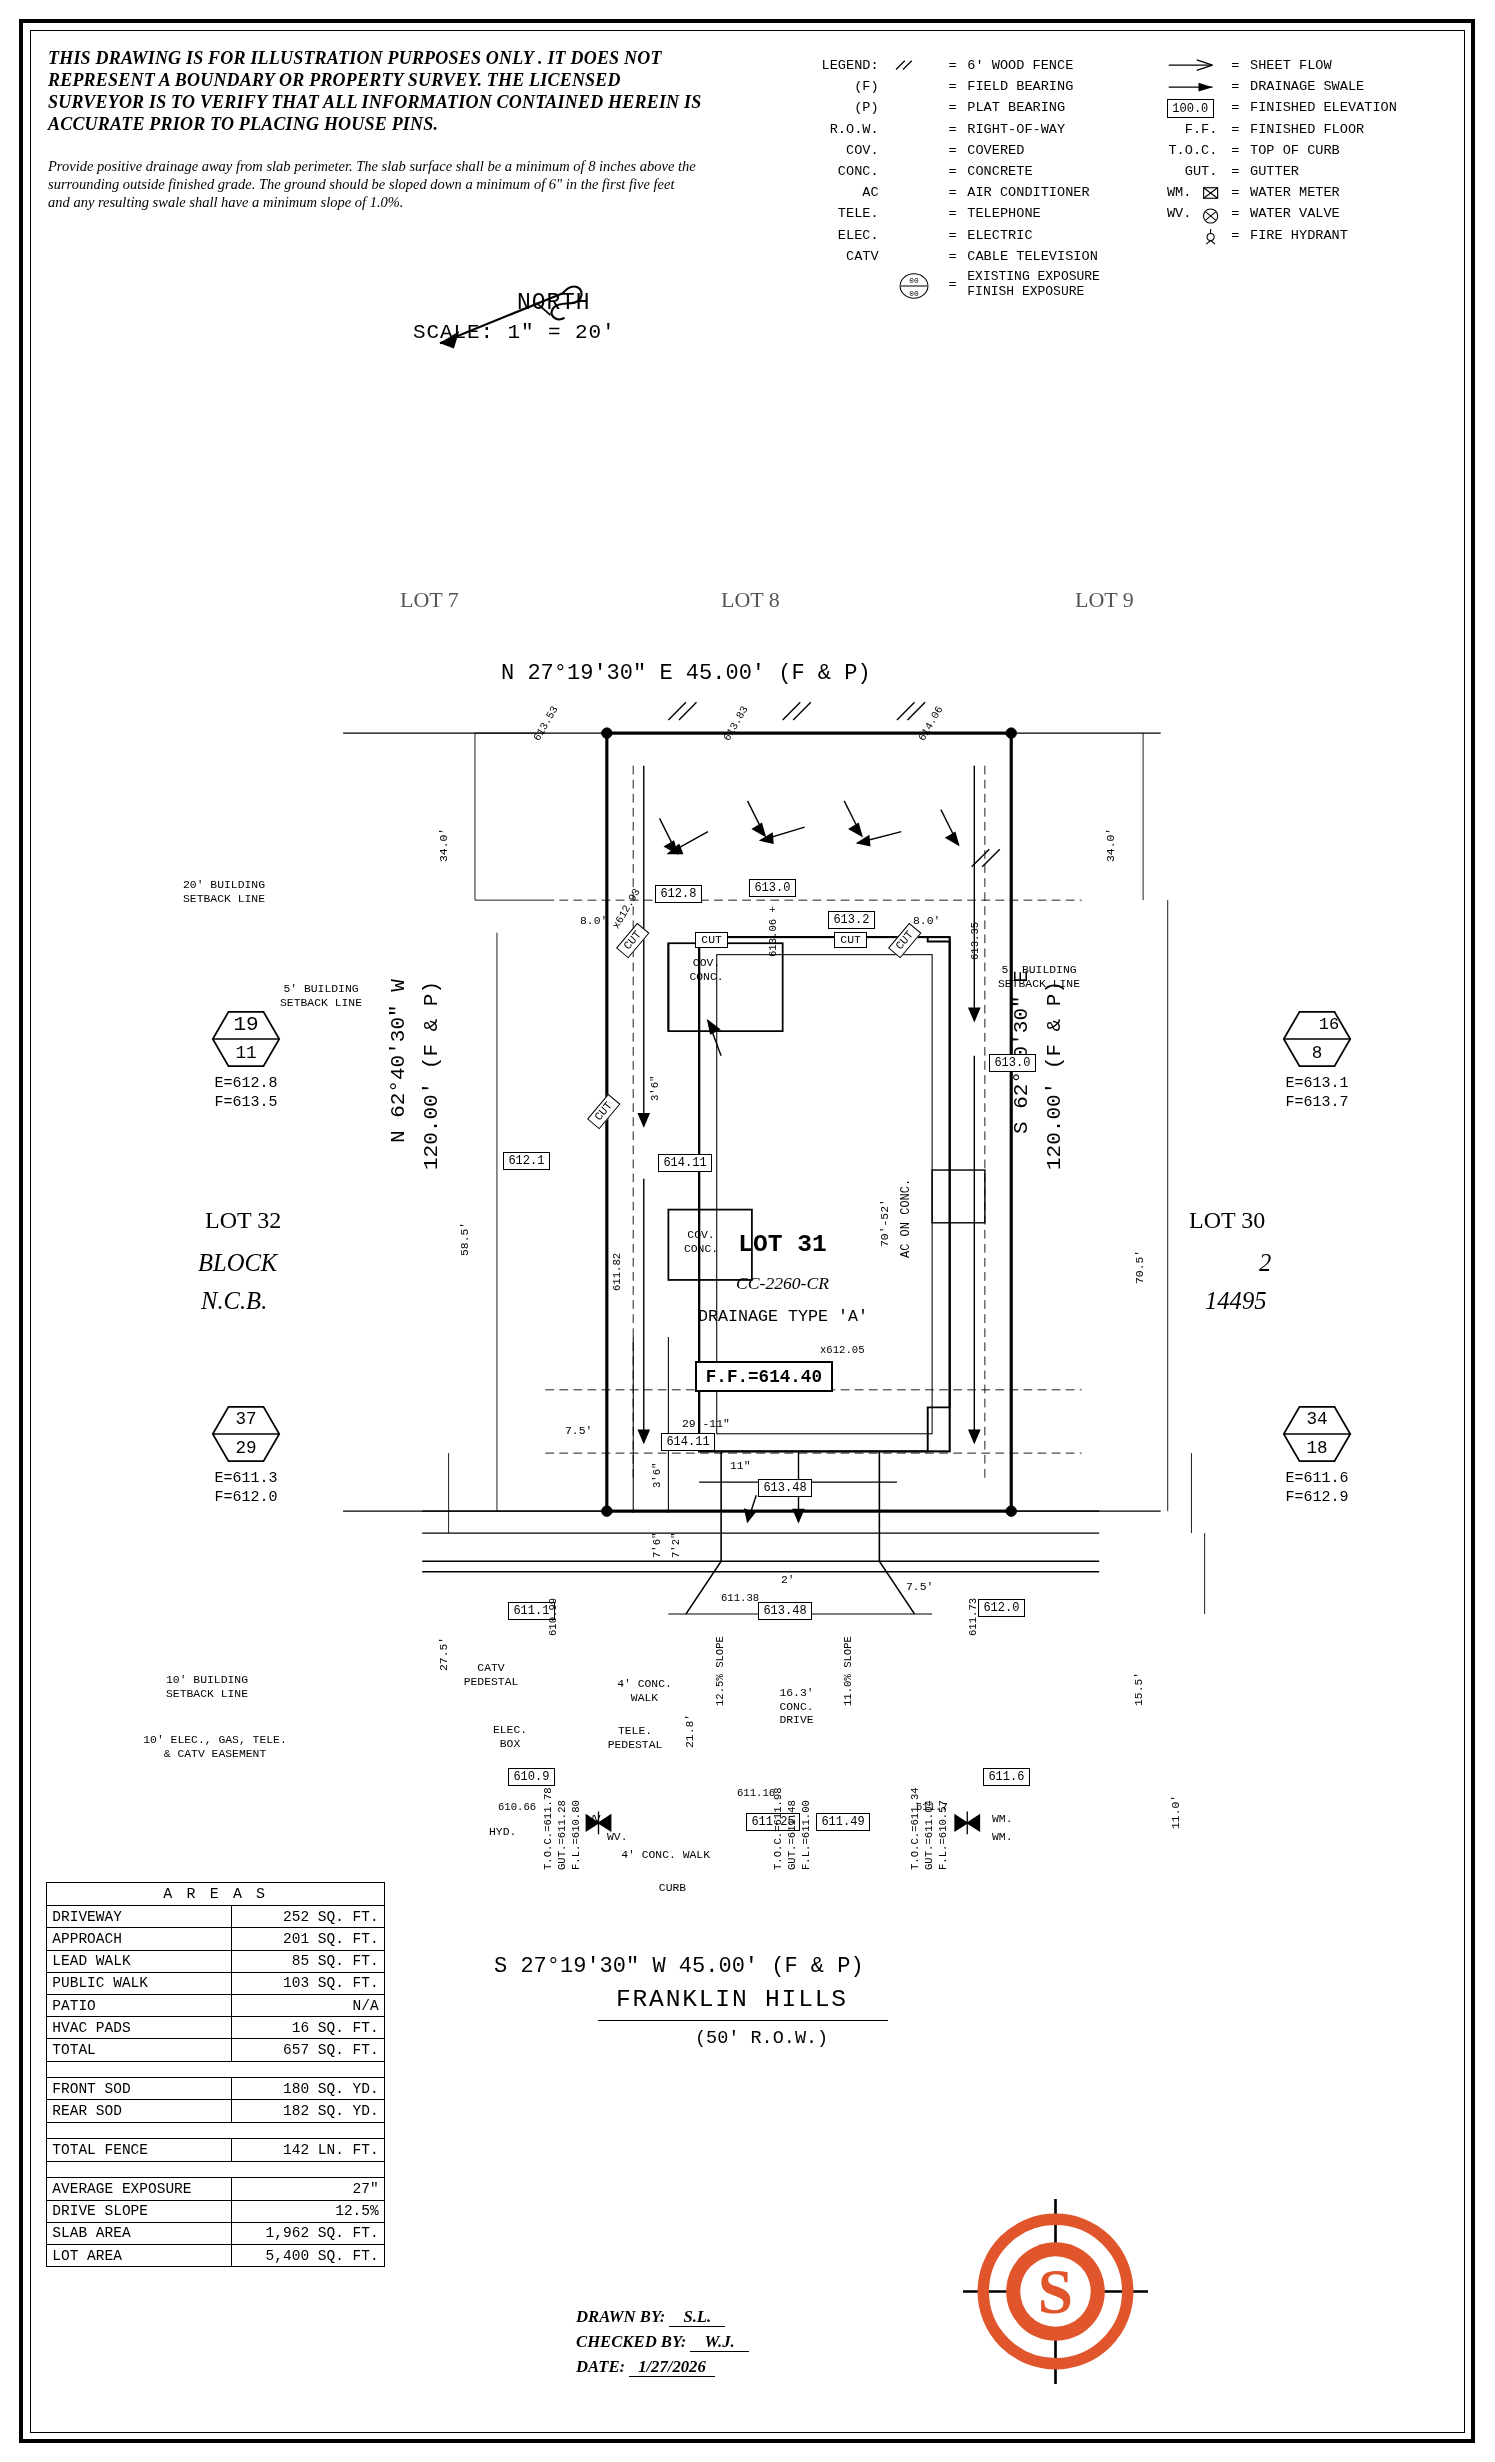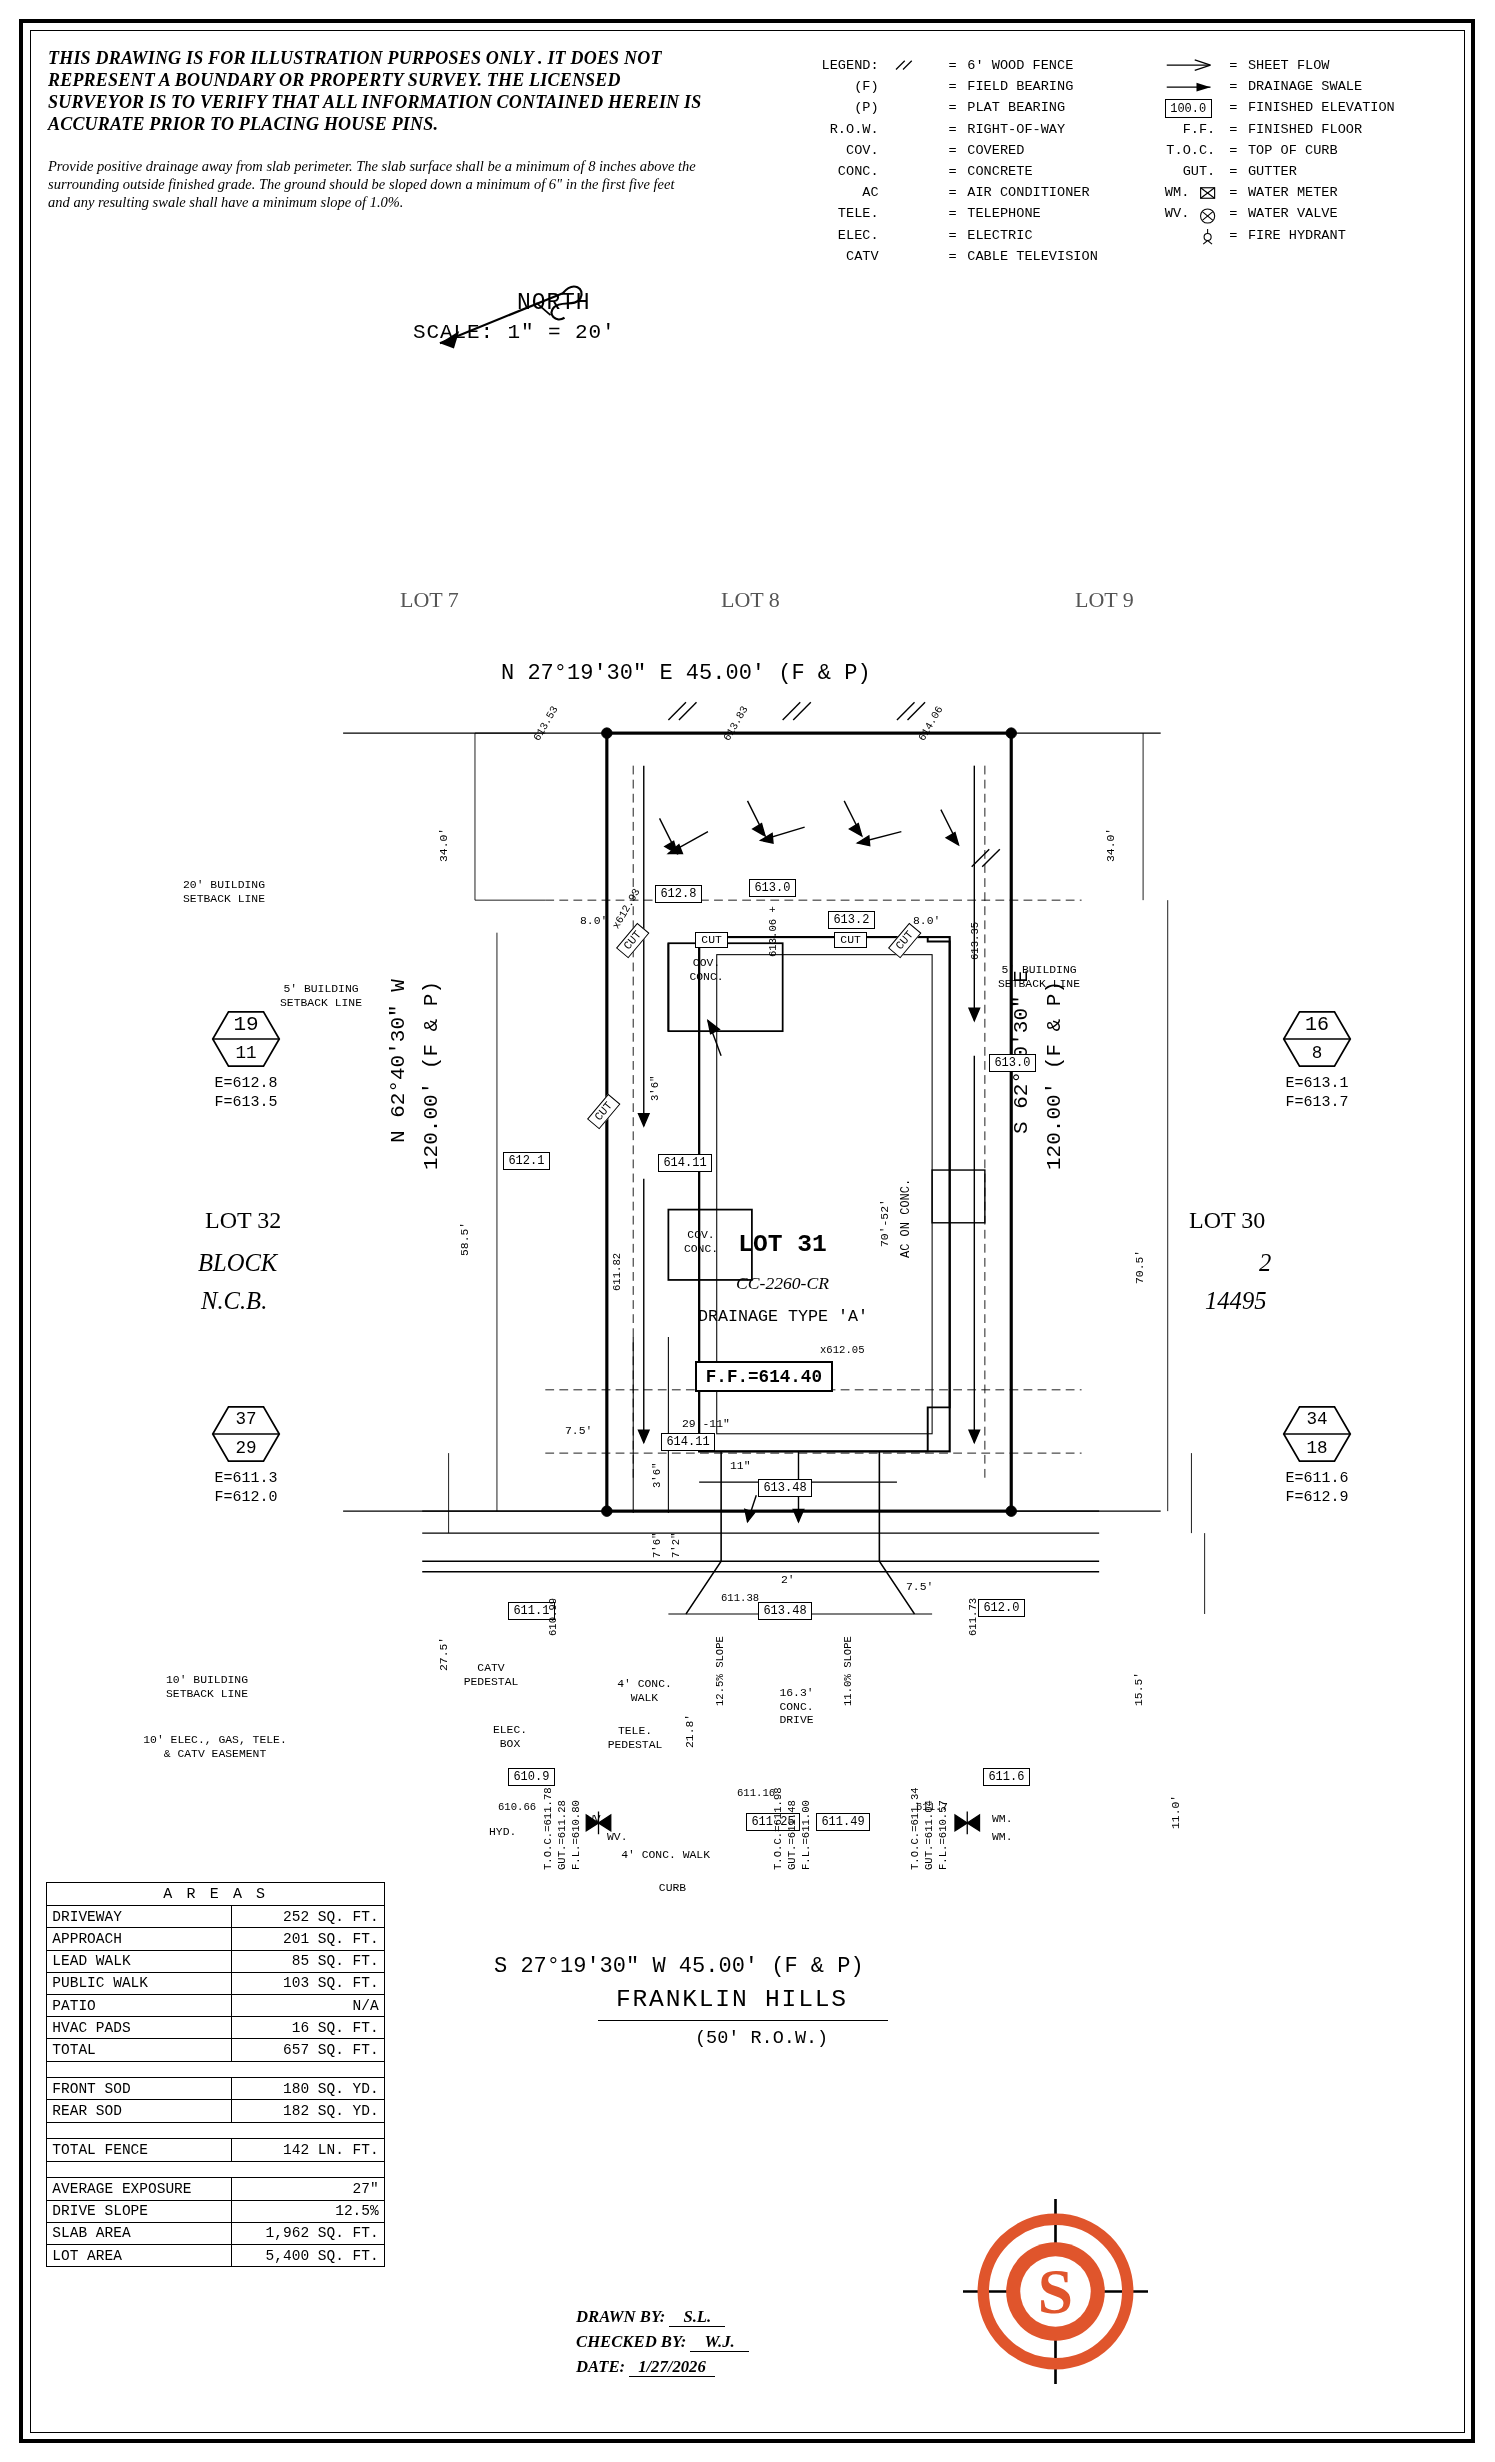--- a/index.html
+++ b/index.html
@@ -189,20 +189,39 @@
       <tr>
         <td class="lbl">CATV</td>
         <td></td>
             <td class="eq">=</td>
         <td>CABLE TELEVISION</td>
         <td></td>
             <td></td>
             <td></td>
             <td></td>
       </tr>
+      <tr>
+        <td></td>
+        <td style="text-align:center">
+          <span class="sym" style="width:40px;height:26px">
+            <svg width="40" height="28" viewBox="0 0 46 32" style="font-size:15.5px">
+                  <ellipse cx="23" cy="16" rx="16" ry="14" fill="none" stroke="#000" stroke-width="1.2"></ellipse>
+                  <line x1="8" y1="16" x2="38" y2="16" stroke="#000" stroke-width="1.2"></line>
+                  <text x="23" y="13" font-size="9" text-anchor="middle" font-family="Liberation Mono, monospace">00</text>
+                  <text x="23" y="27" font-size="9" text-anchor="middle" font-family="Liberation Mono, monospace">00</text>
+                </svg>
+          </span>
+        </td>
+        <td class="eq">=</td>
+        <td style="line-height:1.15;font-size:13px">EXISTING EXPOSURE<br>FINISH EXPOSURE</td>
+        <td></td>
+            <td></td>
+            <td></td>
+            <td></td>
+      </tr>
     </tbody>
       </table>
   </div>
 
   <div class="abs" style="left:431px;top:280px;">
     <svg width="167" height="79" viewBox="0 0 190 90">
       <line x1="10" y1="72" x2="150" y2="15" stroke="#000" stroke-width="2.5"></line>
       <polygon points="10,72 32,58 26,78" fill="#000"></polygon>
       <path d="M150 15 c 12,-14 26,-6 20,6 c -6,10 -22,2 -30,10 c -8,8 2,18 12,12" fill="none" stroke="#000" stroke-width="2.5"></path>
       <line x1="120" y1="26" x2="136" y2="40" stroke="#000" stroke-width="2"></line>
@@ -345,21 +364,21 @@
   <div class="abs hexlabel" style="left:195px;top:1075px;width:102px">
     <div>E=612.8</div>
     <div>F=613.5</div>
   </div>
 
   <div class="abs" style="left:1282px;top:1010px">
     <svg width="70" height="58" viewBox="0 0 80 66">
         <polygon points="20,2 60,2 78,33 60,64 20,64 2,33" fill="none" stroke="#000" stroke-width="2"></polygon>
         <line x1="2" y1="33" x2="78" y2="33" stroke="#000" stroke-width="1.5"></line>
       </svg>
-    <div class="abs" style="left:0;top:0;width:70px;text-align:center;font-family:'Liberation Mono',monospace;font-size:20px;line-height:29px">16</div>
+    <div class="abs" style="left:12px;top:0;width:70px;text-align:center;font-family:'Liberation Mono',monospace;font-size:17px;line-height:29px">16</div>
     <div class="abs" style="left:0;top:29px;width:70px;text-align:center;font-family:'Liberation Mono',monospace;font-size:17.6px;line-height:29px">8</div>
   </div>
   <div class="abs hexlabel" style="left:1266px;top:1075px;width:102px">
     <div>E=613.1</div>
     <div>F=613.7</div>
   </div>
 
   <div class="abs" style="left:211px;top:1405px">
     <svg width="70" height="58" viewBox="0 0 80 66">
         <polygon points="20,2 60,2 78,33 60,64 20,64 2,33" fill="none" stroke="#000" stroke-width="2"></polygon>

